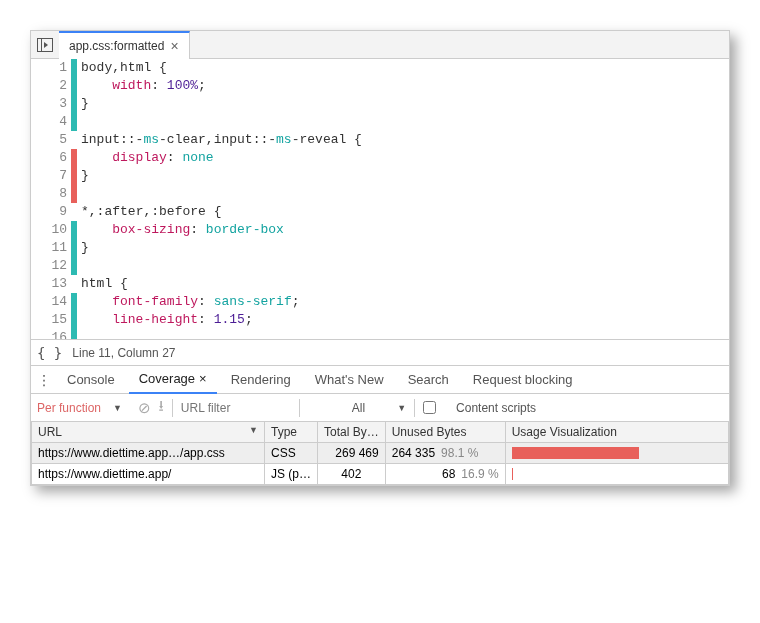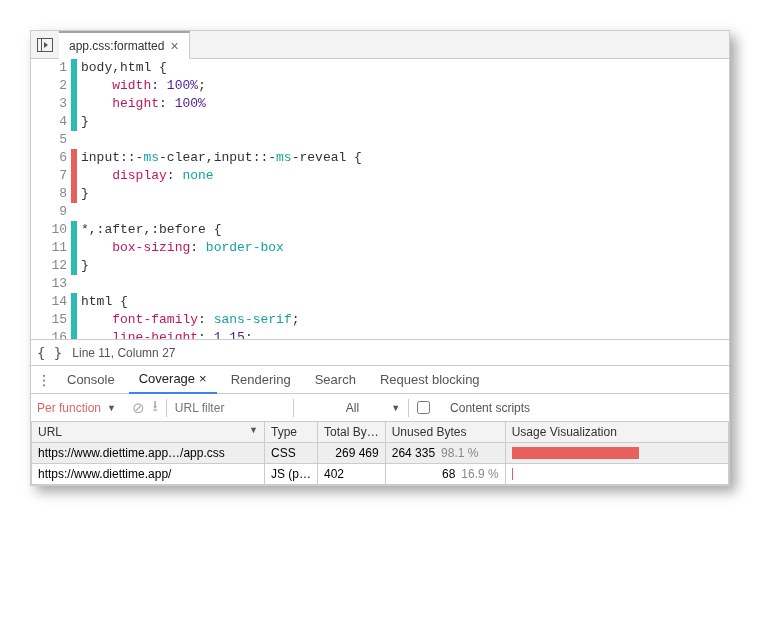--- a/index.html
+++ b/index.html
@@ -24,21 +24,21 @@
 }
 .tabbar .icon-btn {
   width: 28px; height: 26px;
   display: flex; align-items: center; justify-content: center;
   color: #555;
 }
 .tab {
   display: flex; align-items: center; gap: 6px;
   padding: 0 10px; height: 28px;
   background: #fff;
-  border-top: 2px solid #a3a3a3;
+  border-top: 2px solid #3b82f6;
   border-right: 1px solid #ccc;
   font-size: 12px; color: #333;
 }
 .tab .close { font-size: 14px; color: #666; line-height: 1; }
 .code-area {
   display: flex;
   height: 280px;
   overflow: hidden;
   font-family: Consolas, 'Courier New', monospace;
   font-size: 13px;
@@ -93,21 +93,21 @@
 }
 .drawer-tab.active { color: #222; border-bottom: 2px solid #3b82f6; }
 .coverage-toolbar {
   display: flex; align-items: center;
   border-top: 1px solid #ccc;
   height: 28px;
   padding: 0 6px;
   gap: 8px;
   font-size: 12px; color: #777;
 }
-.perfn { color: #d66; display: flex; align-items: center; gap: 4px; }
+.perfn { color: #d66; display: flex; align-items: center; gap: 10px; }
 .rec-btn { width: 12px; height: 12px; border-radius: 50%; background: #d93025; }
 .tb-icon { color: #aaa; font-size: 15px; }
 .sep { width: 1px; height: 18px; background: #ccc; }
 .url-filter { border: none; background: transparent; font-size: 12px; color: #0f172a; width: 110px; outline: none; }
 .sel-all { color: #555; display: flex; align-items:center; gap: 2px; margin-left: 44px; }
 .chk { display:flex; align-items:center; gap:20px; color:#555; }
 .cov-table { width: 100%; border-collapse: collapse; font-size: 12px; }
 .cov-table th, .cov-table td {
   border: 1px solid #ccc; padding: 3px 6px; text-align: left;
   white-space: nowrap; overflow: hidden; text-overflow: ellipsis;
@@ -177,21 +177,20 @@
         <div class="cov-covered"></div>
         <div class="cov-covered"></div>
         <div></div>
         <div class="cov-covered"></div>
         <div class="cov-covered"></div>
         <div class="cov-covered"></div>
       </div>
     <div class="code-lines" id="codelines">
         <div><span class="tok-sel">body</span><span class="tok-punc">,</span><span class="tok-sel">html</span> <span class="tok-punc">{</span></div>
         <div>    <span class="tok-prop">width</span><span class="tok-punc">:</span> <span class="tok-val">100%</span><span class="tok-punc">;</span></div>
-        <div>    <span class="tok-prop">height</span><span class="tok-punc">:</span> <span class="tok-val">100%</span></div>
         <div><span class="tok-punc">}</span></div>
         <div></div>
         <div><span class="tok-sel">input</span><span class="tok-punc">::-</span><span class="tok-kw">ms</span><span class="tok-punc">-clear,</span><span class="tok-sel">input</span><span class="tok-punc">::-</span><span class="tok-kw">ms</span><span class="tok-punc">-reveal {</span></div>
         <div>    <span class="tok-prop">display</span><span class="tok-punc">:</span> <span class="tok-kw">none</span></div>
         <div><span class="tok-punc">}</span></div>
         <div></div>
         <div><span class="tok-sel">*</span><span class="tok-punc">,:</span><span class="tok-sel">after</span><span class="tok-punc">,:</span><span class="tok-sel">before</span> <span class="tok-punc">{</span></div>
         <div>    <span class="tok-prop">box-sizing</span><span class="tok-punc">:</span> <span class="tok-kw">border-box</span></div>
         <div><span class="tok-punc">}</span></div>
         <div></div>
@@ -210,20 +209,23 @@
     <div class="kebab">⋮</div>
     <div class="drawer-tab">
         <span>Console</span>
       </div>
     <div class="drawer-tab active">
         <span>Coverage</span>
         <span class="close">×</span>
       </div>
     <div class="drawer-tab">
         <span>Rendering</span>
+      </div>
+    <div class="drawer-tab">
+        <span>What's New</span>
       </div>
     <div class="drawer-tab">
         <span>Search</span>
       </div>
     <div class="drawer-tab">
         <span>Request blocking</span>
       </div>
   </div>
 
   <div class="coverage-toolbar">
@@ -266,21 +268,21 @@
           <td class="w-ub" style="text-align:left">264 335<span class="pct">98.1 %</span></td>
           <td class="w-viz">
             <div class="viz-bar">
               <span class="viz-fill" style="width:98.1%"></span>
             </div>
           </td>
         </tr>
         <tr>
           <td class="w-url">https://www.diettime.app/</td>
           <td class="w-type">JS (p…</td>
-          <td class="w-tb" style="text-align:left">402</td>
+          <td class="w-tb" style="text-align:center">402</td>
           <td class="w-ub" style="text-align:right">68<span class="pct">16.9 %</span></td>
           <td class="w-viz">
             <div class="viz-bar">
               <span class="viz-fill" style="width:1%"></span>
             </div>
           </td>
         </tr>
       </tbody>
   </table>
 

